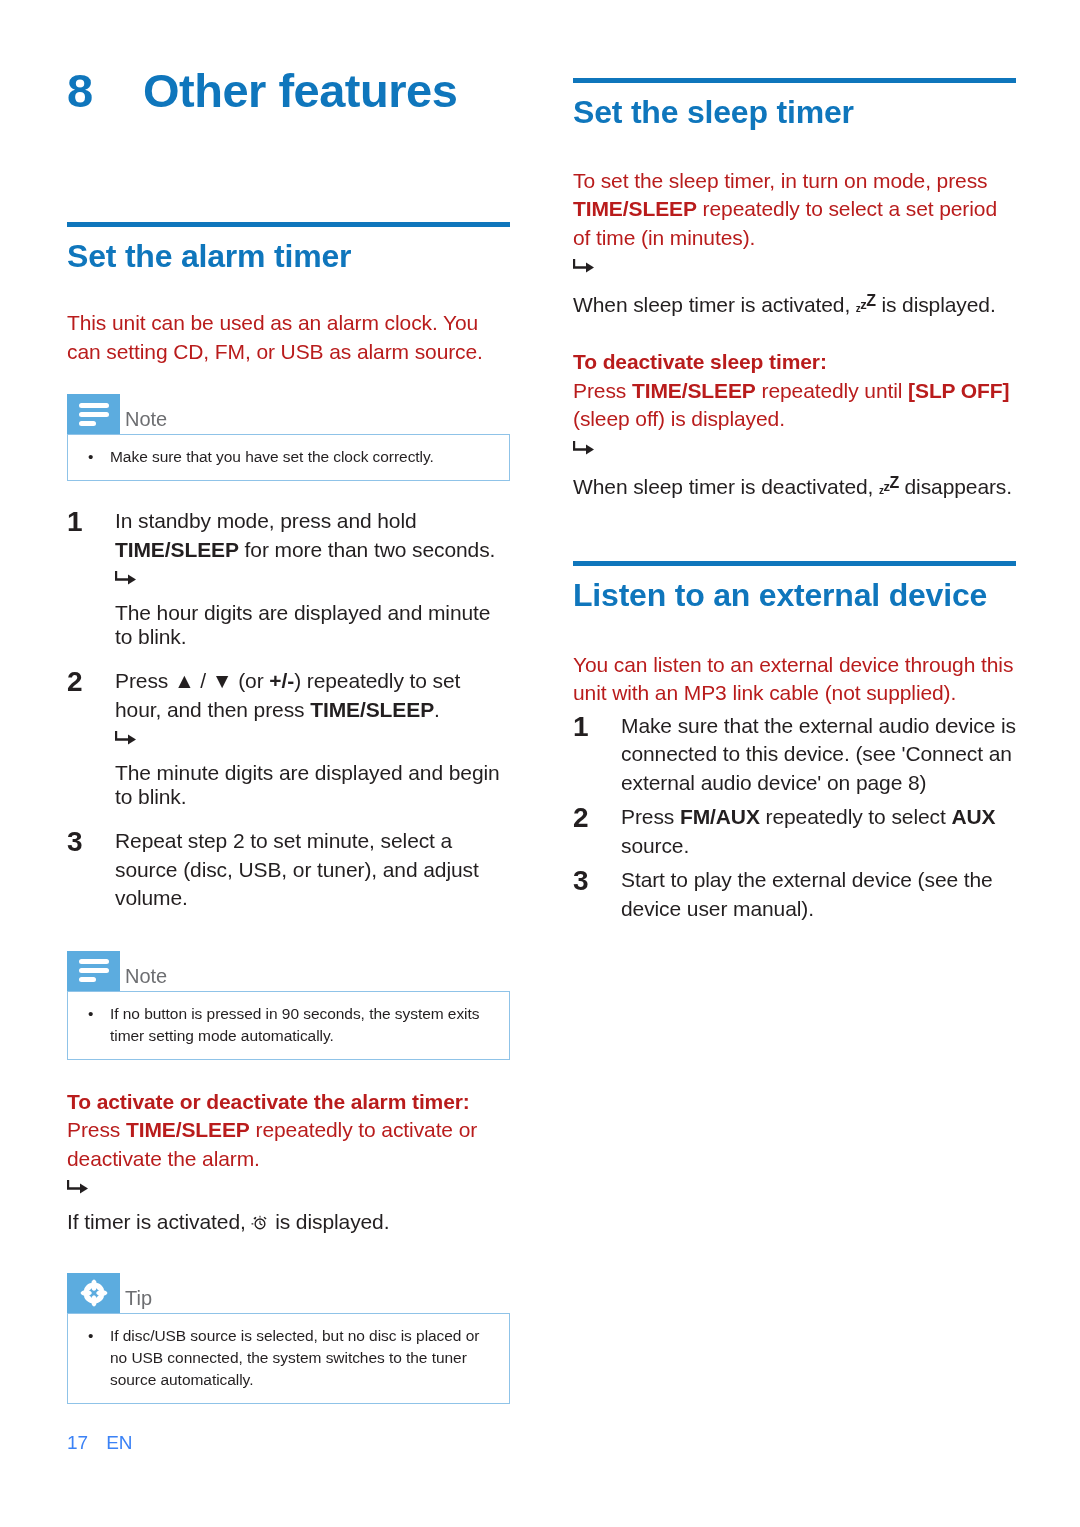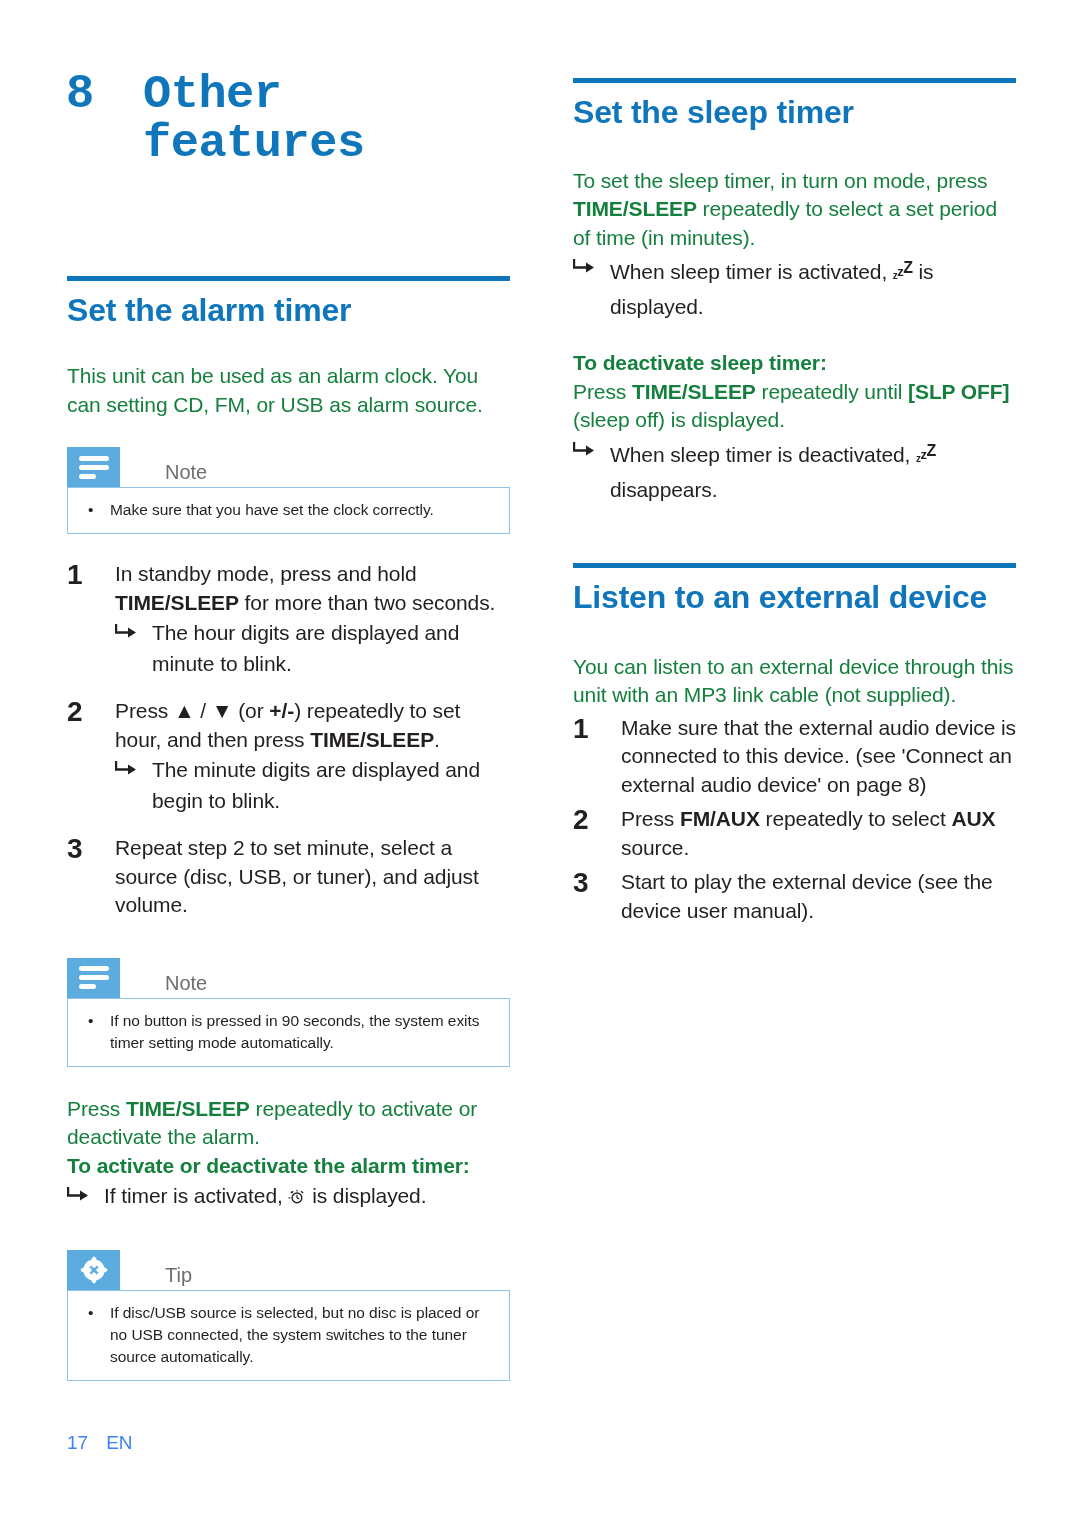--- a/index.html
+++ b/index.html
@@ -40,21 +40,21 @@
     font-weight: 700;
     letter-spacing: -0.5px;
     line-height: 1.05;
     margin: 0 0 0 0;
   }
   .chapter-num {
     width: 76px;
     flex: 0 0 76px;
     font-weight: 700;
   }
-  .chapter-title { font-weight: 700; font-family: Liberation Mono, monospace; }
+  .chapter-title { font-weight: 700; }
 
   
   .section {
     margin-top: 12px;
   }
   .rule {
     height: 5px;
     background: #0f76bc;
     width: 443px;
     margin-bottom: 11px;
@@ -66,21 +66,21 @@
     line-height: 1.15;
     letter-spacing: -0.2px;
     margin: 0;
   }
 
   
   p.body {
     font-size: 21px;
     line-height: 28.5px;
     margin: 0;
-    color: #15803d;
+    color: #b91c1c;
     letter-spacing: -0.1px;
   }
   .bold { font-weight: 700; }
 
   
   .callout { width: 443px; }
   .callout-head {
     display: flex;
     align-items: flex-end;
     height: 40px;
@@ -91,24 +91,23 @@
     background: #5cacdf;
     display: flex;
     align-items: center;
     justify-content: center;
     flex: 0 0 53px;
   }
   .callout-label {
     color: #6d6e71;
     font-size: 20px;
     line-height: 20px;
-    padding-left: 13px;
+    padding-left: 5px;
     padding-bottom: 5px;
     letter-spacing: 0px;
-    margin-left: 32px;
   }
   .callout-body {
     border: 1px solid #8fc3e8;
     border-top: 1px solid #8fc3e8;
     padding: 11px 14px 12px 14px;
     box-sizing: border-box;
   }
   .callout-item {
     display: flex;
     font-size: 15.5px;
@@ -153,22 +152,23 @@
   .step-text {
     font-size: 21px;
     line-height: 28.5px;
     letter-spacing: -0.1px;
   }
 
   
   .result {
     display: flex;
     font-size: 21px;
-    line-height: 31px;
+    line-height: 24px;
     letter-spacing: -0.1px;
+    flex-direction: column;
   }
   .result-arrow {
     flex: 0 0 37px;
     font-size: 19px;
     line-height: 28.5px;
     color: #231f20;
   }
   .result-text { flex: 1 1 auto; }
 
   
@@ -300,22 +300,22 @@
       <div class="callout-body">
         <div class="callout-item">
           <div class="callout-bullet">•</div>
           <div class="callout-text">If no button is pressed in 90 seconds, the system exits timer setting mode automatically.</div>
         </div>
       </div>
     </div>
 
     <div style="height:28px"></div>
 
+    <p class="body bold">To activate or deactivate the alarm timer:</p>
     <p class="body"><span>Press </span><span class="bold">TIME/SLEEP</span><span> repeatedly to activate or deactivate the alarm.</span></p>
-    <p class="body bold">To activate or deactivate the alarm timer:</p>
     <div class="result">
       <div class="result-arrow">
         <svg class="arrow-svg" width="24" height="16" viewBox="0 0 24 16">
           <path d="M1 1 L1 9.5 L14 9.5" stroke="#231f20" stroke-width="2.4" fill="none"></path>
           <path d="M13 4.5 L21 9.5 L13 14.5 Z" fill="#231f20"></path>
         </svg>
       </div>
       <div class="result-text"><span>If timer is activated, </span><span class="alarm-glyph"><svg width="18" height="18" viewBox="0 0 20 20">
               <circle cx="10" cy="11" r="5.4" fill="none" stroke="#231f20" stroke-width="1.5"></circle>
               <path d="M10 11 L10 7.6 M10 11 L12.6 12.2" stroke="#231f20" stroke-width="1.3" fill="none"></path>

